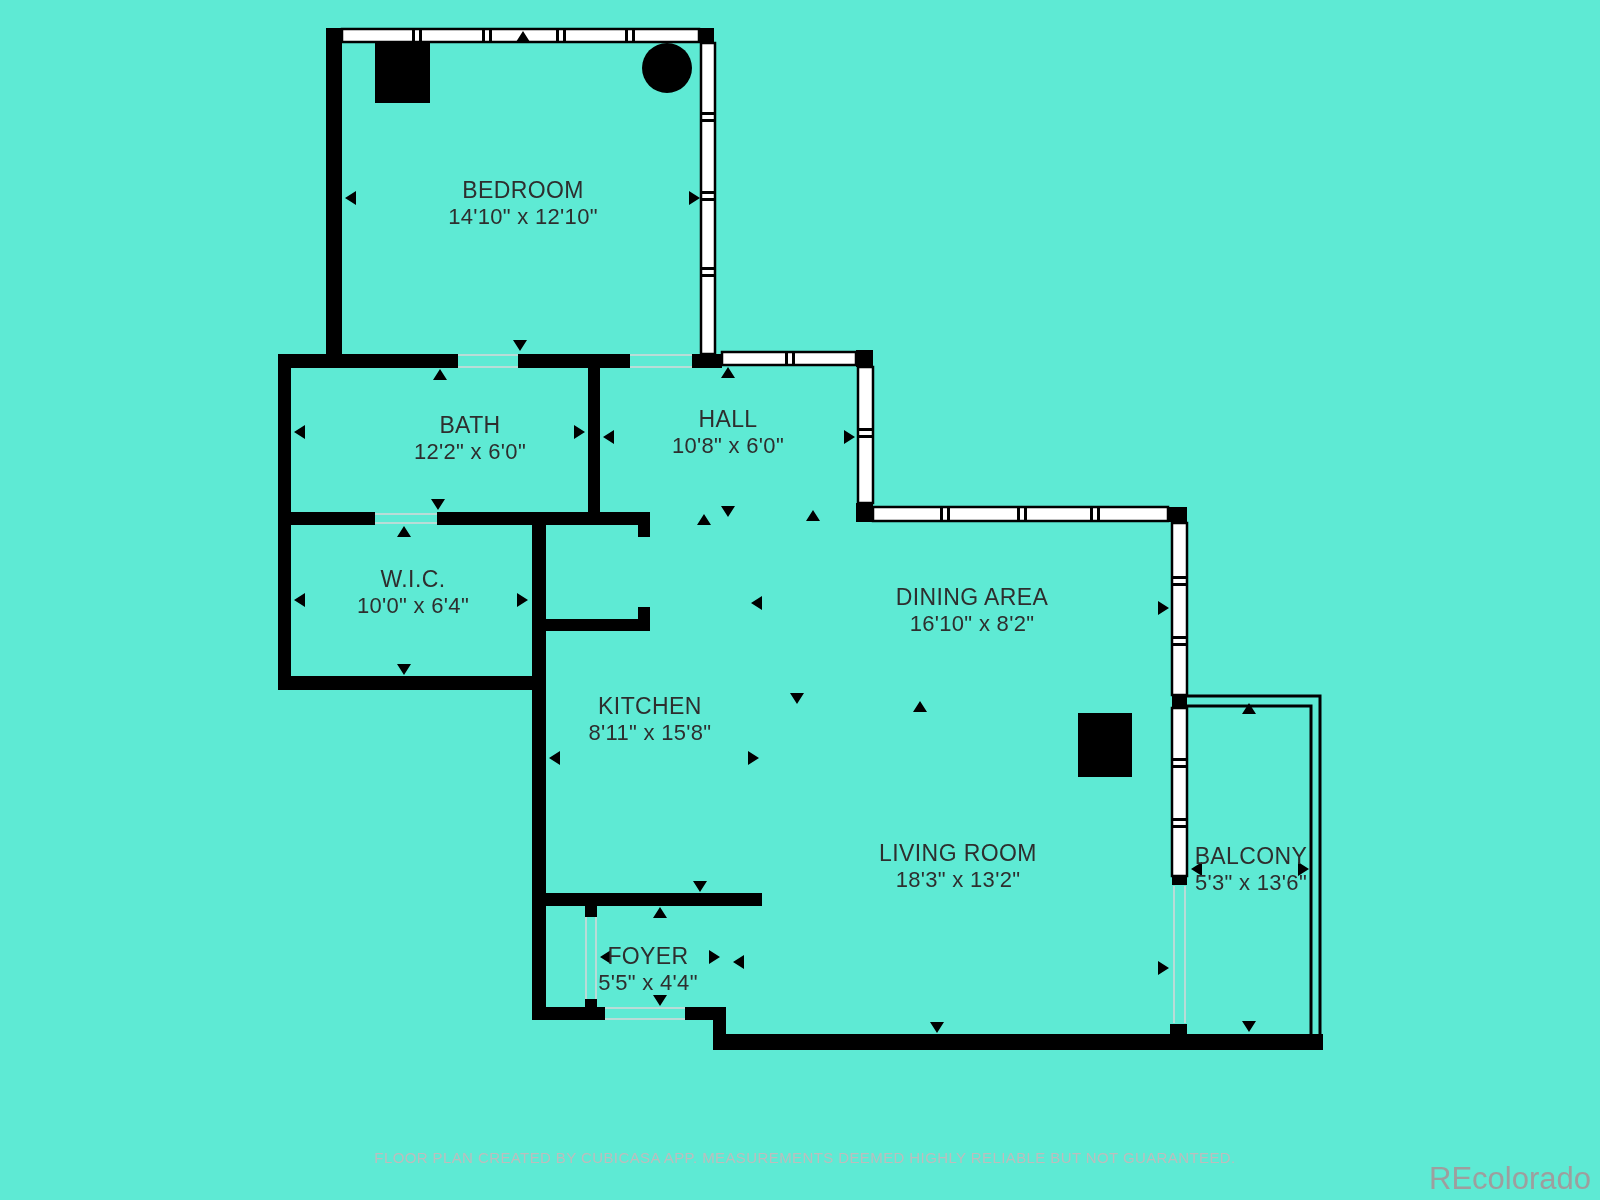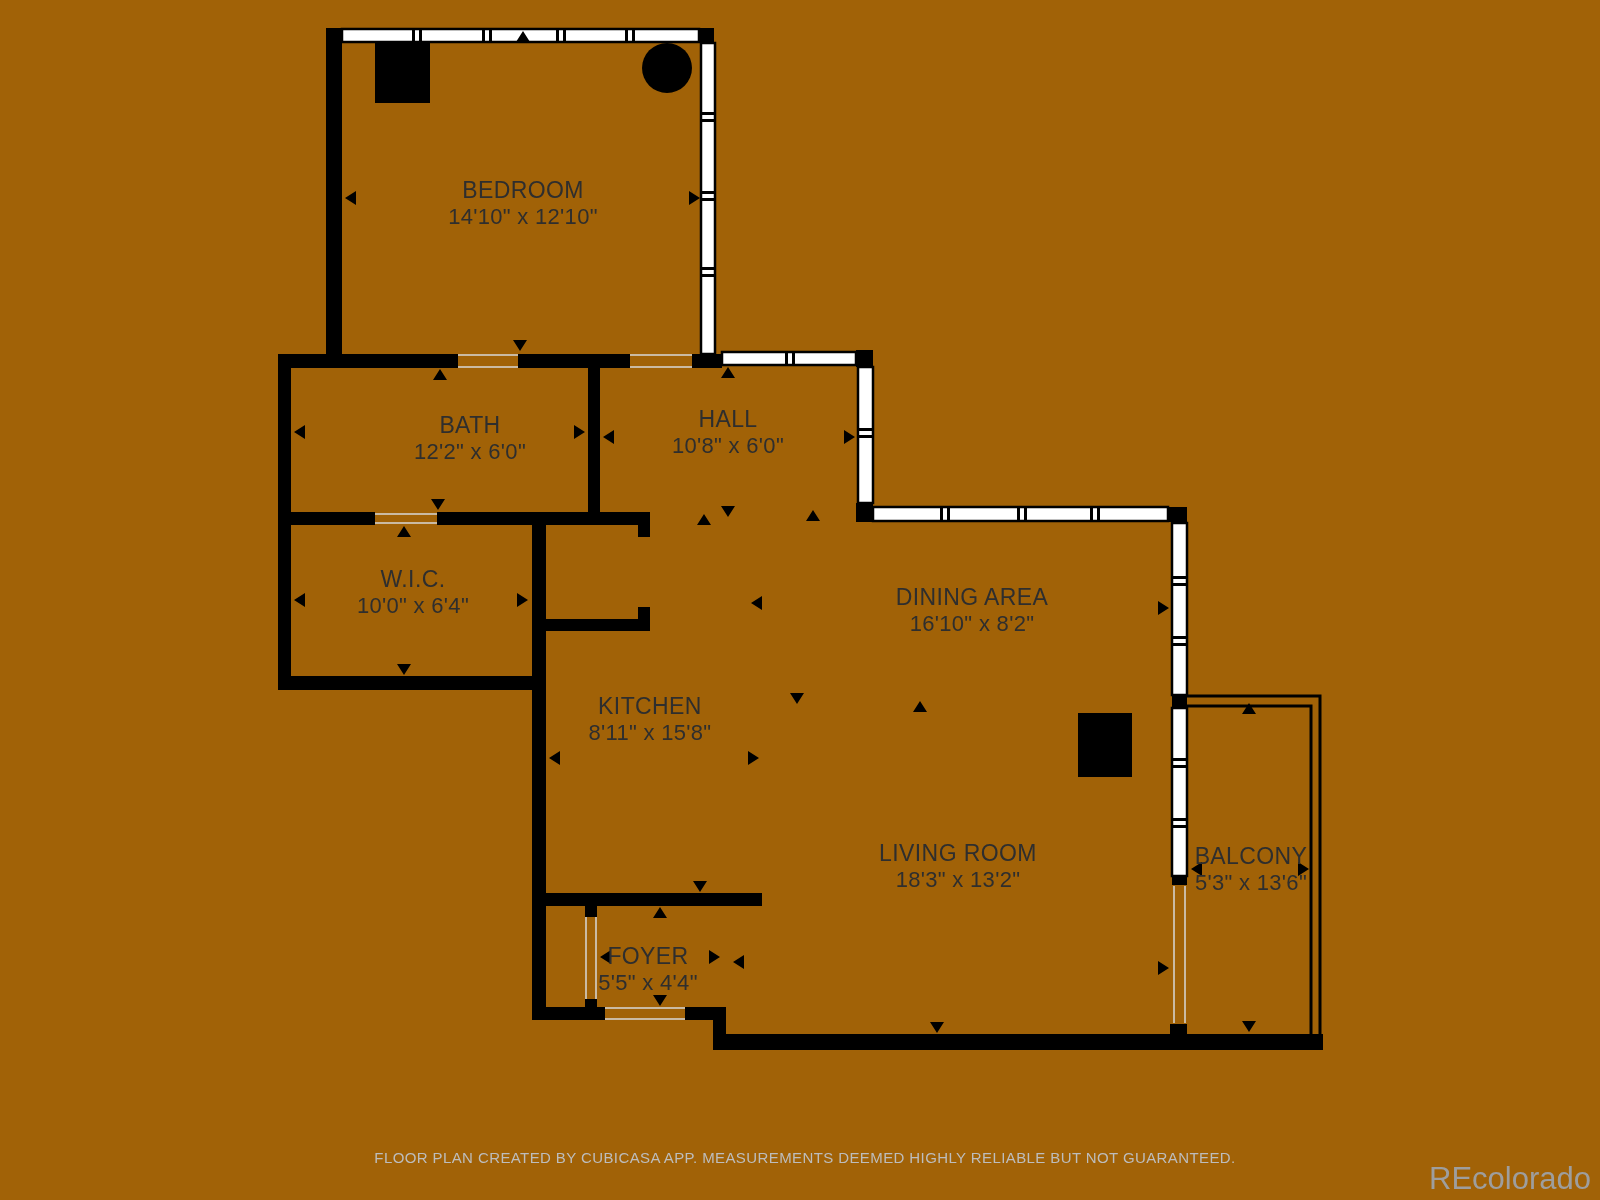--- a/index.html
+++ b/index.html
@@ -1,16 +1,16 @@
 <!DOCTYPE html>
 <html><head>
 <meta charset="utf-8">
 <style>
   html,body{margin:0;padding:0;background:#ffffff;}
-  .stage{position:relative;width:1600px;height:1200px;background:#a16207;overflow:hidden;
+  .stage{position:relative;width:1600px;height:1200px;background:#5eead4;overflow:hidden;
          font-family:"Liberation Sans",sans-serif;}
   svg{position:absolute;left:0;top:0;}
   text{dominant-baseline:middle;}
   .room-name{font-size:23px;fill:#2e2e2e;letter-spacing:.4px;text-anchor:middle;}
   .room-dims{font-size:22px;fill:#2e2e2e;letter-spacing:.3px;text-anchor:middle;}
   .disclaimer{font-size:15px;fill:#bdbdbd;letter-spacing:.4px;text-anchor:middle;}
   .watermark{font-size:31px;fill:#9e9e9e;text-anchor:end;}
   .wall{fill:#000000;}
   .winband{fill:#ffffff;stroke:#000000;stroke-width:2.5;}
   .mullion{fill:#000000;}

